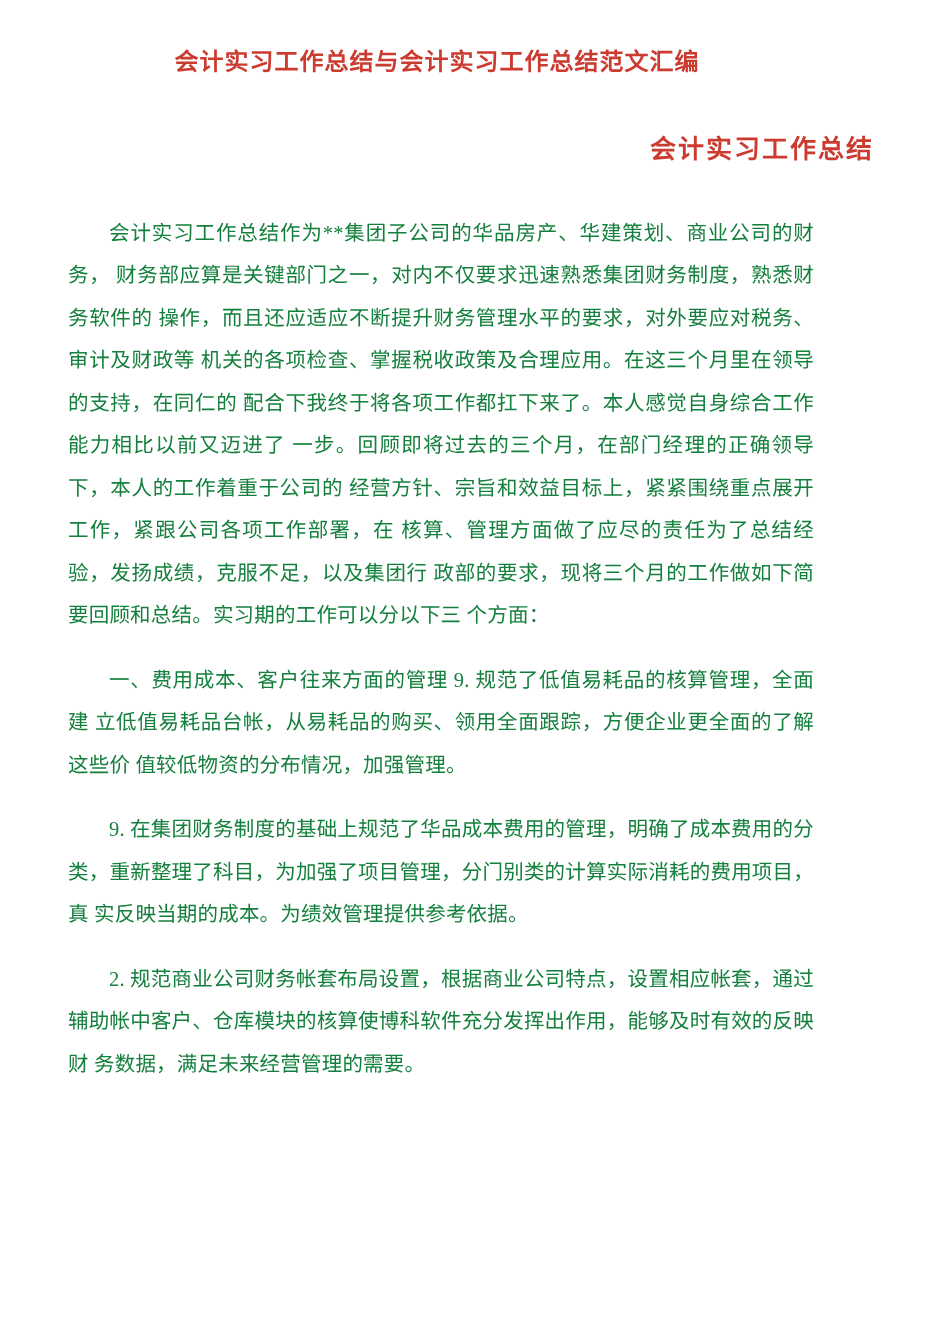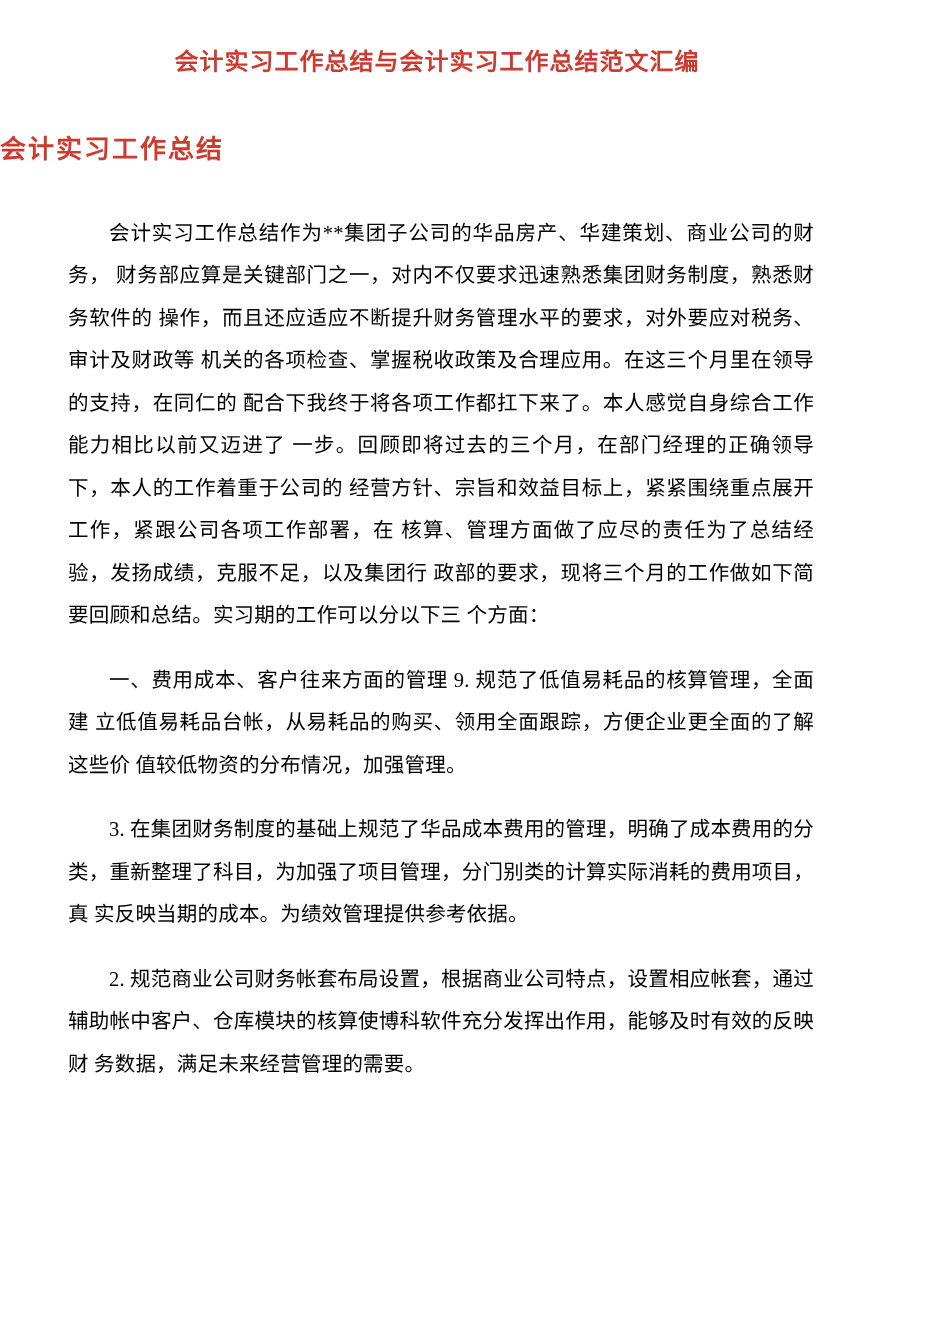--- a/index.html
+++ b/index.html
@@ -29,41 +29,41 @@
     font-size: 24px;
     font-weight: bold;
     letter-spacing: 1px;
     color: #cc3b30;
     line-height: 1.4;
     font-family: "Liberation Serif", "DejaVu Serif", serif;
   }
   .doc-subtitle {
     margin: 0;
     padding-top: 52px;
-    text-align: left;
+    text-align: right;
     font-size: 26px;
     font-weight: bold;
     letter-spacing: 2px;
     color: #cc3b30;
     line-height: 1.4;
     font-family: "Liberation Serif", "DejaVu Serif", serif;
   }
   .body-block {
     margin: 0;
     padding: 0 60px 0 68px;
     padding-top: 44px;
   }
   p.para {
     margin: 0 0 0 0;
     font-size: 20.5px;
     line-height: 42.5px;
     text-align: justify;
     text-justify: inter-ideograph;
     text-indent: 2em;
-    color: #000000;
+    color: #15803d;
     letter-spacing: 0.2px;
     word-break: break-all;
   }
   p.para + p.para {
     margin-top: 22px;
   }
   .spacer-bottom {
     height: 1px;
   }
 </style>
@@ -72,18 +72,18 @@
 
 <div class="page">
 
   <h1 class="doc-title">会计实习工作总结与会计实习工作总结范文汇编</h1>
 
   <h2 class="doc-subtitle">会计实习工作总结</h2>
 
   <div class="body-block">
     <p class="para">会计实习工作总结作为**集团子公司的华品房产、华建策划、商业公司的财务， 财务部应算是关键部门之一，对内不仅要求迅速熟悉集团财务制度，熟悉财务软件的 操作，而且还应适应不断提升财务管理水平的要求，对外要应对税务、审计及财政等 机关的各项检查、掌握税收政策及合理应用。在这三个月里在领导的支持，在同仁的 配合下我终于将各项工作都扛下来了。本人感觉自身综合工作能力相比以前又迈进了 一步。回顾即将过去的三个月，在部门经理的正确领导下，本人的工作着重于公司的 经营方针、宗旨和效益目标上，紧紧围绕重点展开工作，紧跟公司各项工作部署，在 核算、管理方面做了应尽的责任为了总结经验，发扬成绩，克服不足，以及集团行 政部的要求，现将三个月的工作做如下简要回顾和总结。实习期的工作可以分以下三 个方面：</p>
     <p class="para">一、费用成本、客户往来方面的管理 9. 规范了低值易耗品的核算管理，全面建 立低值易耗品台帐，从易耗品的购买、领用全面跟踪，方便企业更全面的了解这些价 值较低物资的分布情况，加强管理。</p>
-    <p class="para">3. 在集团财务制度的基础上规范了华品成本费用的管理，明确了成本费用的分 类，重新整理了科目，为加强了项目管理，分门别类的计算实际消耗的费用项目，真 实反映当期的成本。为绩效管理提供参考依据。</p>
+    <p class="para">9. 在集团财务制度的基础上规范了华品成本费用的管理，明确了成本费用的分 类，重新整理了科目，为加强了项目管理，分门别类的计算实际消耗的费用项目，真 实反映当期的成本。为绩效管理提供参考依据。</p>
     <p class="para">2. 规范商业公司财务帐套布局设置，根据商业公司特点，设置相应帐套，通过 辅助帐中客户、仓库模块的核算使博科软件充分发挥出作用，能够及时有效的反映财 务数据，满足未来经营管理的需要。</p>
   </div>
 
   <div class="spacer-bottom"></div>
 </div>
 
 </body></html>

